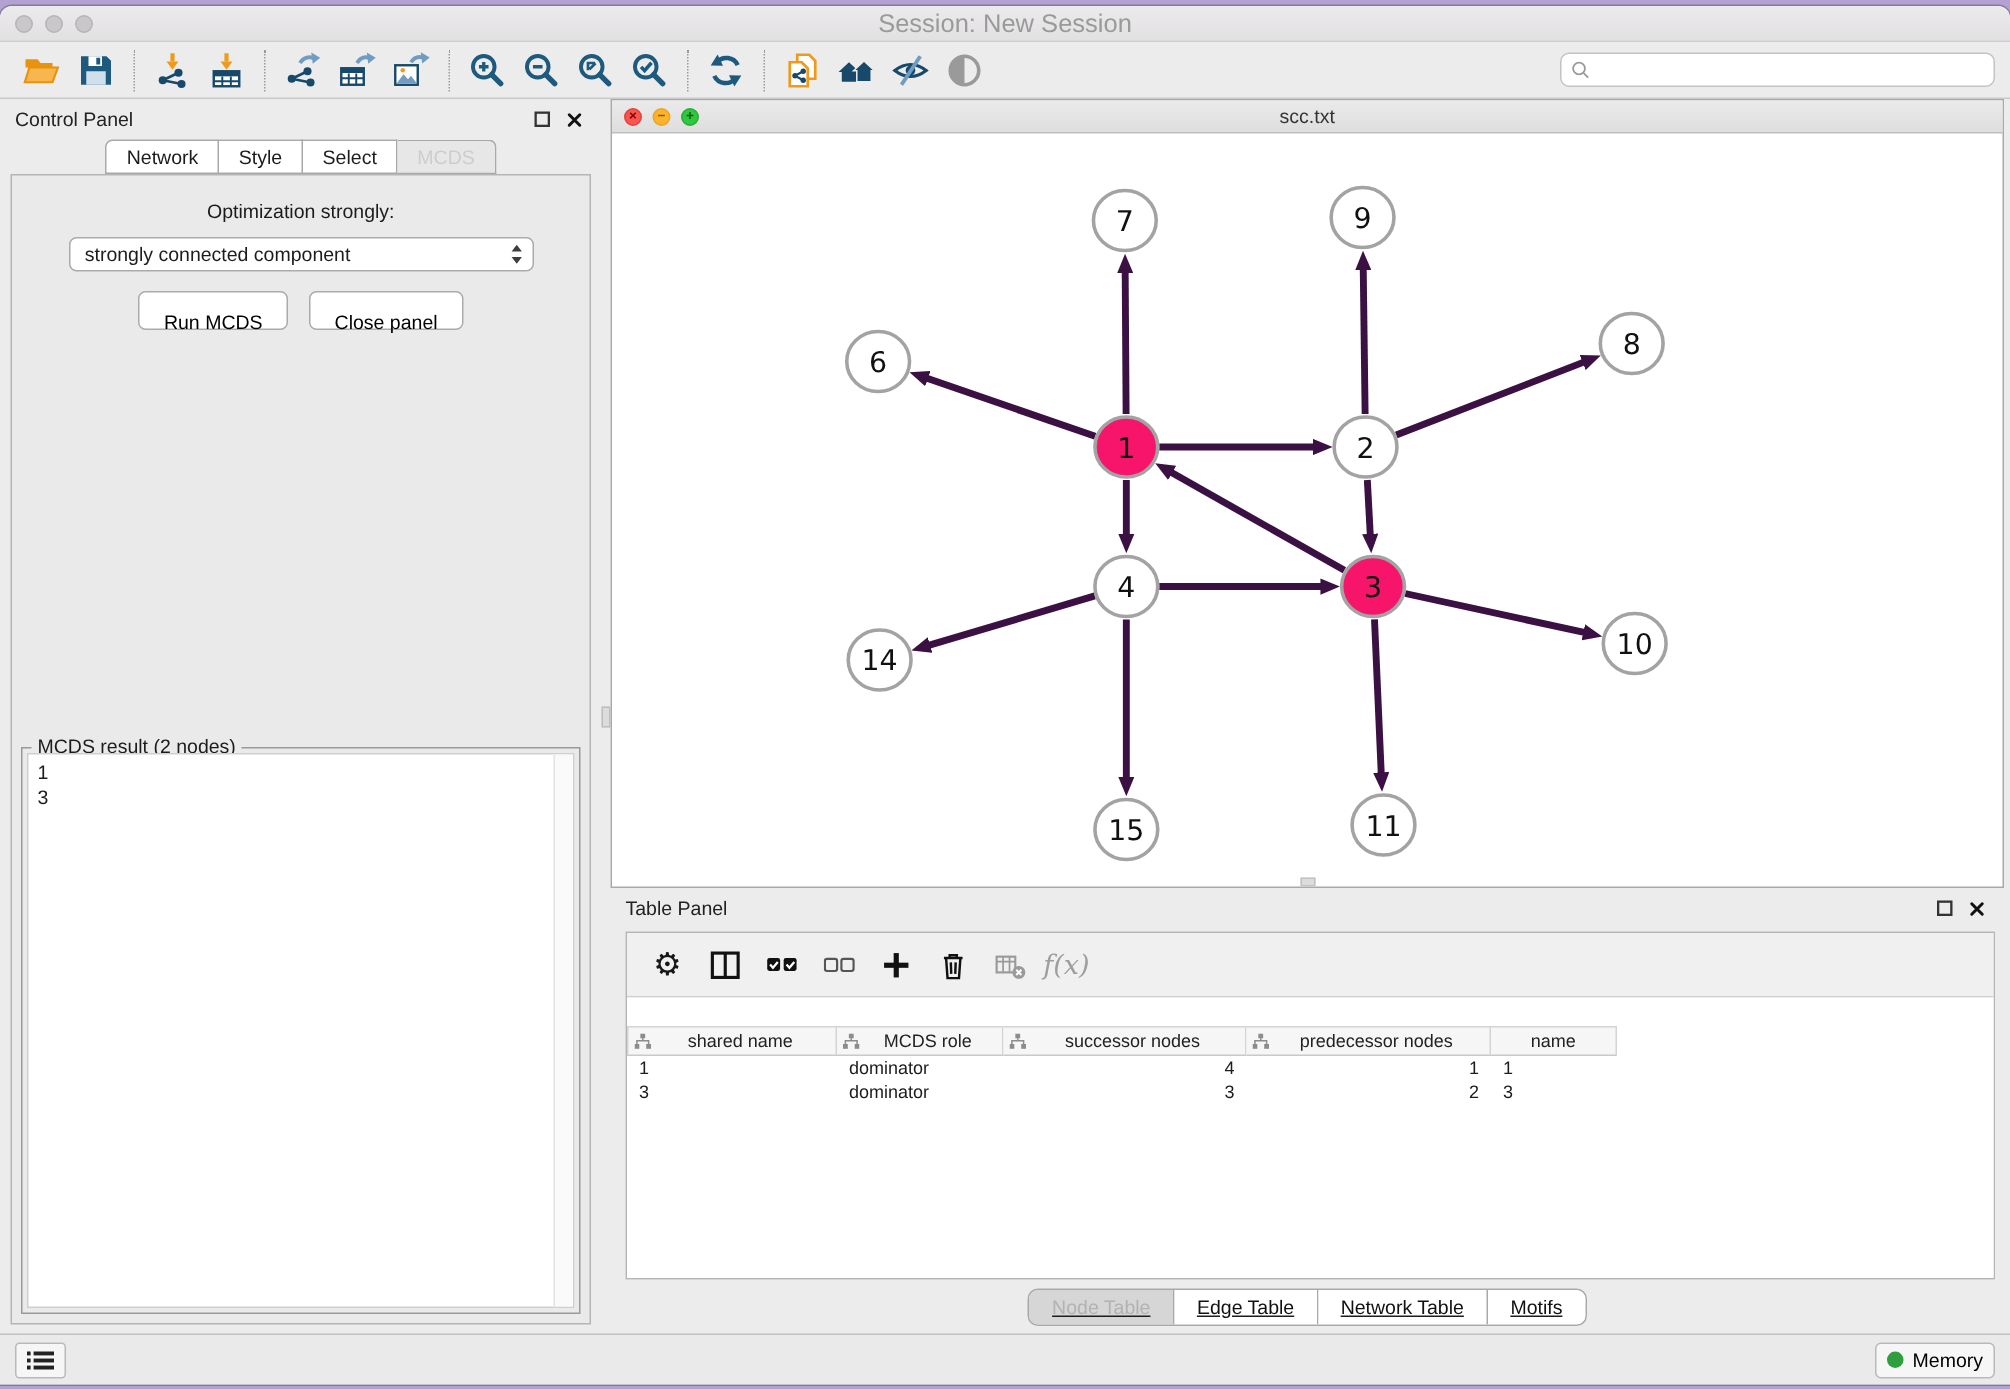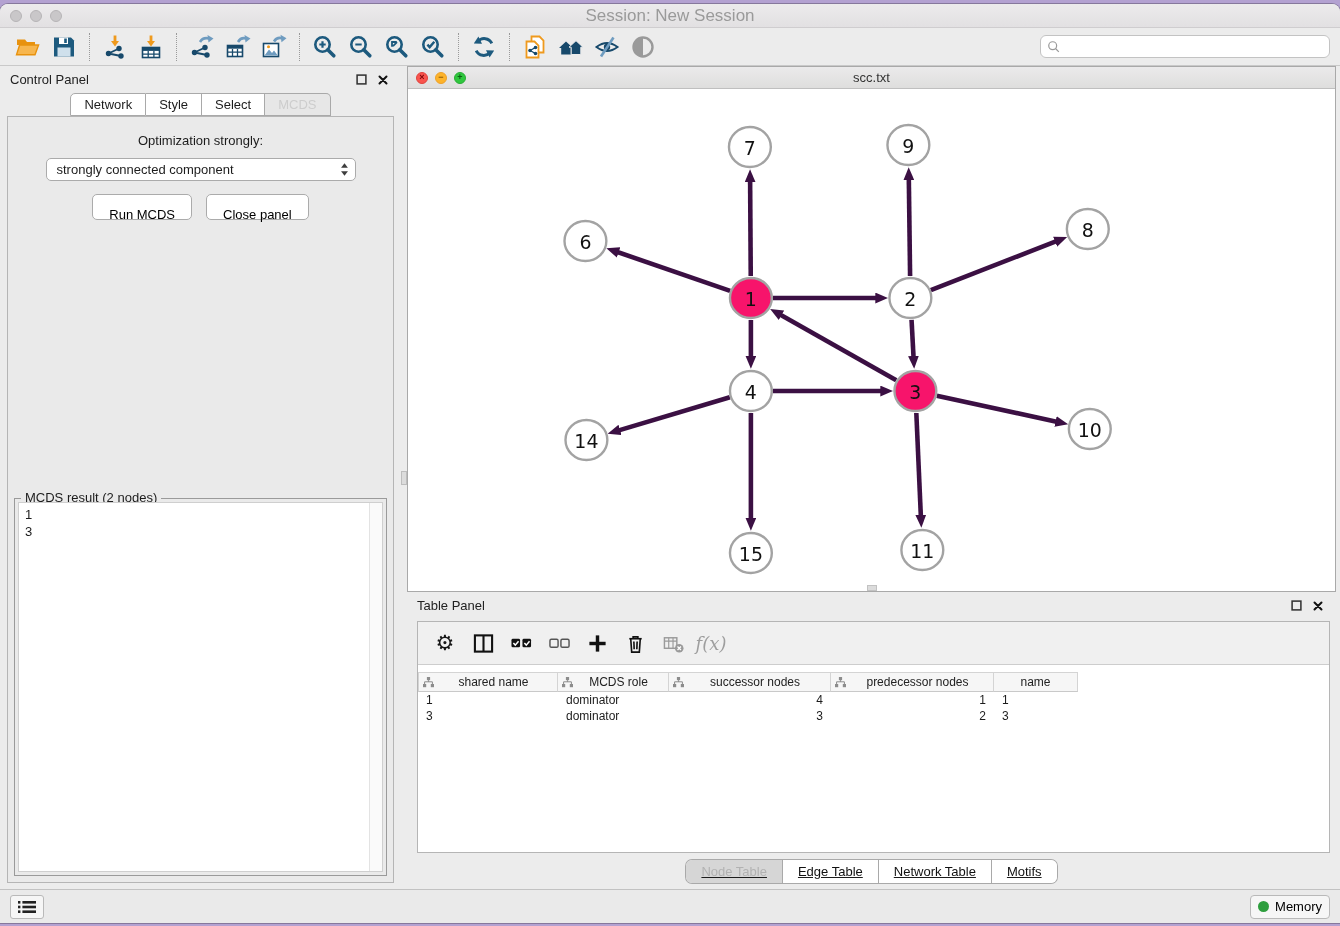--- a/index.html
+++ b/index.html
@@ -88,21 +88,21 @@
   .tpanel{ flex:1; display:flex; flex-direction:column; min-height:0; }
   .tp-body{ flex:1; margin:2px 6px 0 10px; border:1px solid #b5b5b5; background:#fff;
     display:flex; flex-direction:column; min-height:0; }
   .tp-toolbar{ height:43px; background:#f0f0f0; border-bottom:1px solid #cdcdcd;
     display:flex; align-items:center; padding:0 10px; gap:4px; flex:none; }
   .ttb{ width:34px; height:34px; border:none; background:transparent; display:flex;
     align-items:center; justify-content:center; cursor:pointer; }
   .ttb svg{ width:21px; height:21px; }
   .gear-glyph{ font-size:21px; color:#171717; }
   .fx{ font-family:"DejaVu Serif","Liberation Serif",serif; font-style:italic; font-size:18px; color:#9e9e9e; }
-  .tgrid{ flex:1; overflow:hidden; background:#fff; padding-top:7px; }
+  .tgrid{ flex:1; overflow:hidden; background:#fff; padding-top:19px; }
   .thead{ display:flex; height:20px; }
   .th{ background:#f6f6f6; border-top:1px solid #d4d4d4; border-bottom:1px solid #c9c9c9; border-right:1px solid #d4d4d4;
     display:flex; align-items:center; font-size:12px; color:#222; padding:0 4px; flex:none; }
   .th:first-child{ border-left:1px solid #d4d4d4; }
   .th .lbl{ flex:1; text-align:center; }
   .trow{ display:flex; height:16px; align-items:center; }
   .td{ font-size:12px; padding:0 8px; flex:none; white-space:nowrap; overflow:hidden; }
   .tp-tabs{ height:36px; display:flex; justify-content:center; align-items:center; flex:none;text-decoration:underline; }
   .tp-tabs .tabgroup{ display:flex; border-radius:6px; overflow:hidden; box-shadow:0 0 0 1px #a9a9a9; }
   .btab{ font-size:13px; padding:4px 15px; background:#fff; border-right:1px solid #a9a9a9; cursor:pointer; color:#111; }

